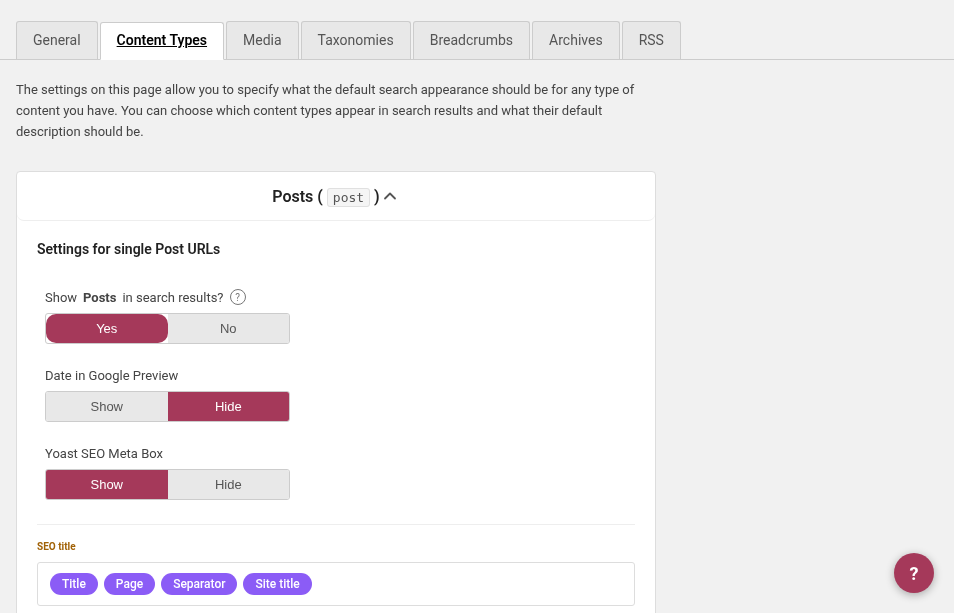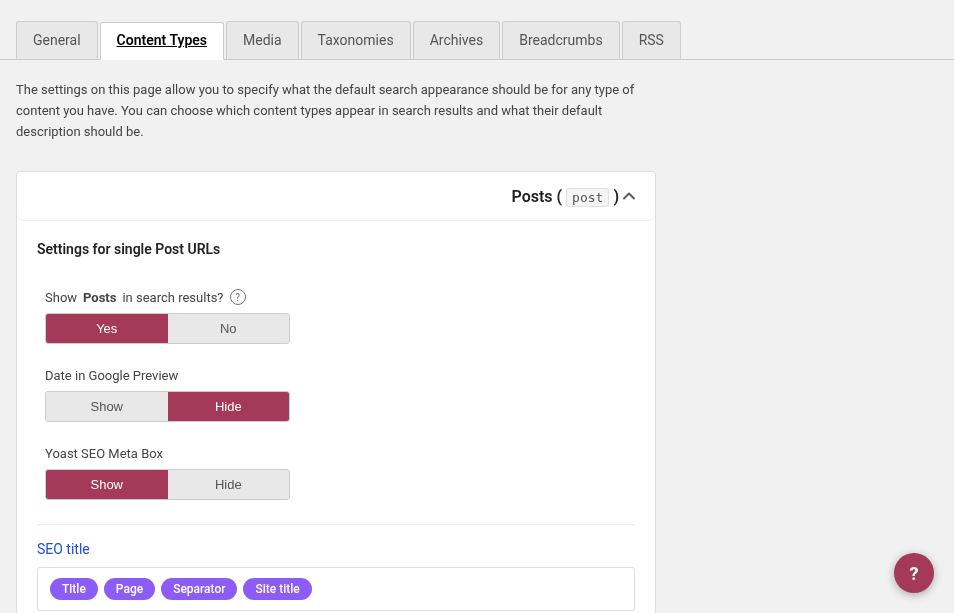--- a/index.html
+++ b/index.html
@@ -64,23 +64,23 @@
     
     .panel {
       background: #fff;
       border: 1px solid #ddd;
       border-radius: 4px;
       max-width: 640px;
     }
 
     .panel-header {
       display: flex;
-      justify-content: flex-end;
-      align-items: center;
-      padding: 14px 16px;
+      justify-content: center;
+      align-items: center;
+      padding: 14px 32px;
       border-bottom: 1px solid #eee;
       border-radius: 7px;
     }
 
     .panel-title {
       font-size: 16px;
       font-weight: 600;
       color: #222;
     }
 
@@ -149,20 +149,21 @@
       border: none;
       background: #f5f5f5;
       color: #555;
       font-weight: 500;
       text-align: center;
     }
 
     .toggle-btn.active-yes {
       background: #a5395a;
       color: #fff;
+      border-radius: 10px;
     }
 
     .toggle-btn.active-hide {
       background: #a5395a;
       color: #fff;
     }
 
     .toggle-btn.active-show {
       background: #a5395a;
       color: #fff;
@@ -194,23 +195,23 @@
     }
 
     .seo-title-header {
       display: flex;
       justify-content: space-between;
       align-items: center;
       margin-bottom: 10px;
     }
 
     .seo-title-label {
-      font-size: 14px;
-      font-weight: 400;
-      color: #1d4ed8;
+      font-size: 10px;
+      font-weight: 700;
+      color: #a16207;
     }
 
     .insert-snippet-btn {
       display: flex;
       align-items: center;
       gap: 5px;
       font-size: 12px;
       color: #444;
       background: #fff;
       border: 1px solid #ccc;
@@ -272,22 +273,22 @@
     }
   </style>
 </head>
 <body>
 
 <div class="tabs-bar">
   <div class="tab">General</div>
   <div class="tab active">Content Types</div>
   <div class="tab">Media</div>
   <div class="tab">Taxonomies</div>
+  <div class="tab">Breadcrumbs</div>
   <div class="tab">Archives</div>
-  <div class="tab">Breadcrumbs</div>
   <div class="tab">RSS</div>
 </div>
 
 <div class="main-content">
   <p class="description-text">The settings on this page allow you to specify what the default search appearance should be for any type of content you have. You can choose which content types appear in search results and what their default description should be.</p>
 
   <div class="panel">
     <div class="panel-header">
       <div class="panel-title">
         <span>Posts</span>

